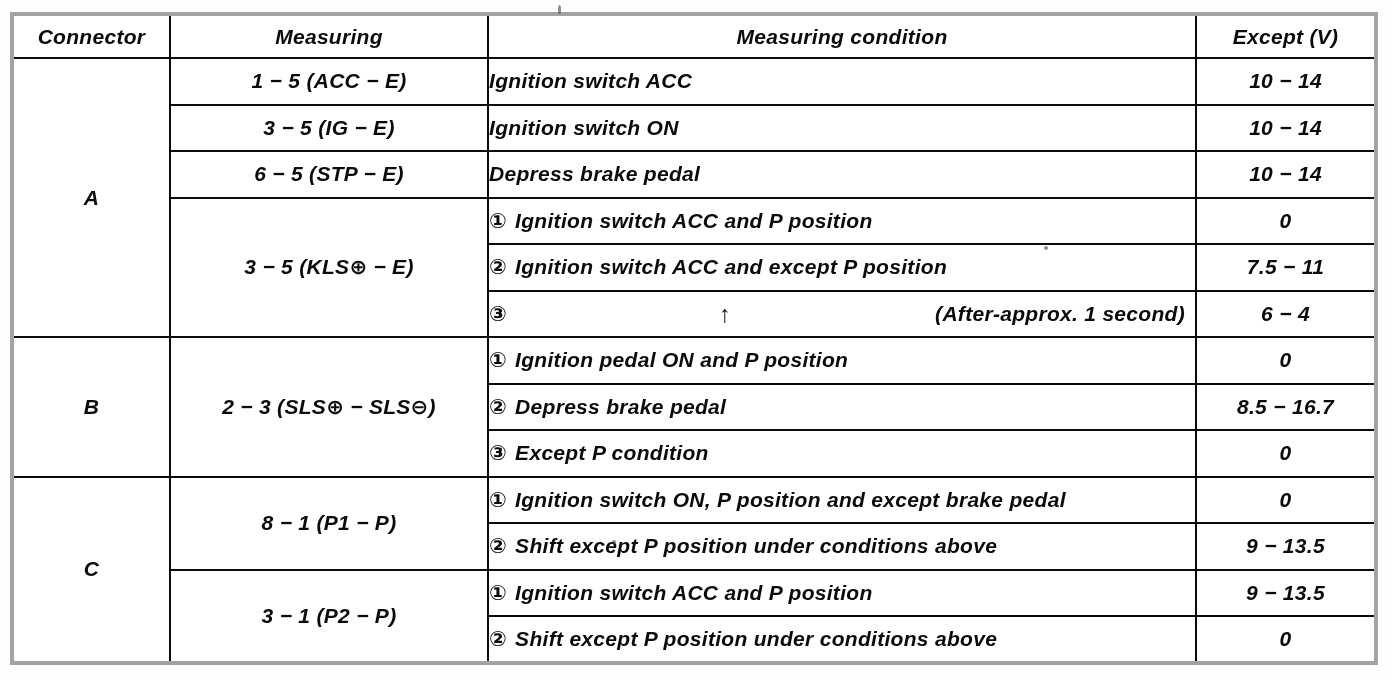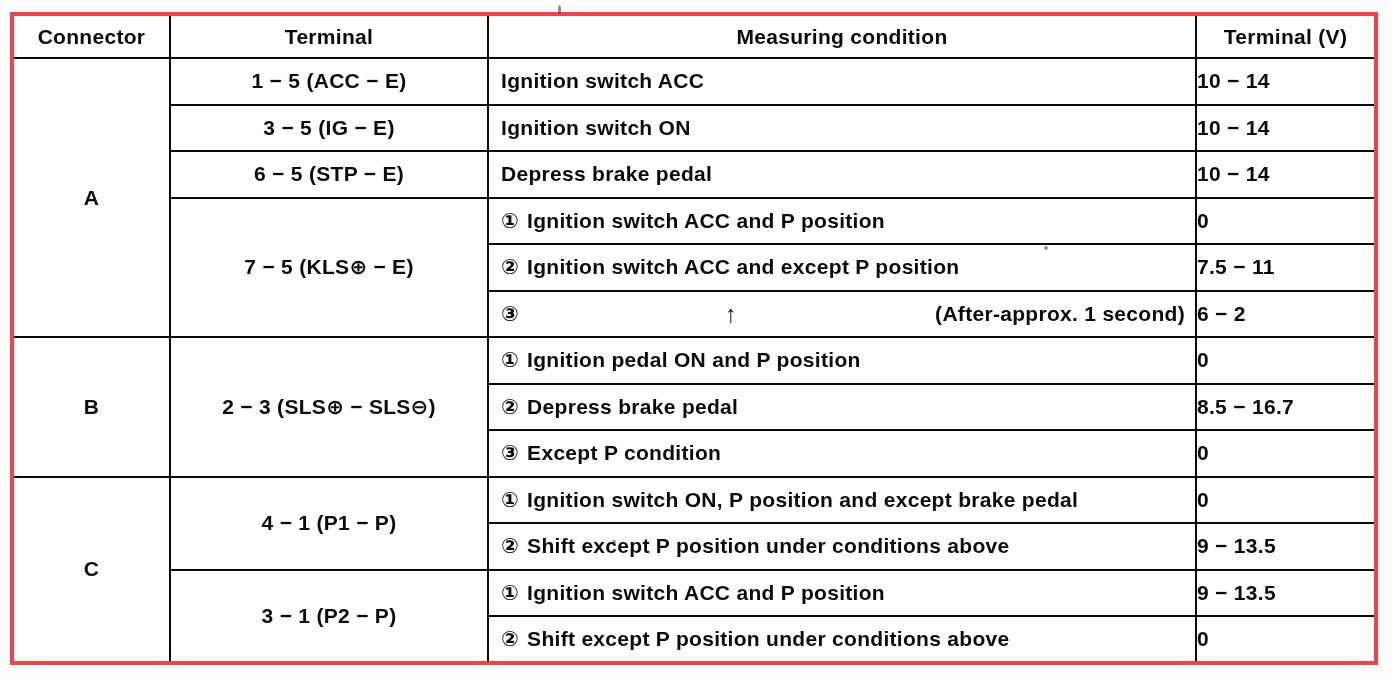--- a/index.html
+++ b/index.html
@@ -28,28 +28,28 @@
   table.spec col.c-voltage   { width: 180px; }
 
   table.spec td, table.spec th {
     border: 2.5px solid #0b0b0b;
     font-weight: bold;
     font-size: 21px;
     letter-spacing: 0.3px;
     vertical-align: middle;
     background: #fff;
   }
-  table.spec { border: 4px solid #ef4444; }
+  table.spec { border: 4px solid #a3a3a3; font-style: italic; }
   table.spec tr.hdr th { height: 44px; text-align: center; font-size: 21px; }
   table.spec tr.row { height: 46.5px; }
 
   td.connector { text-align: center; font-size: 22px; }
   td.terminal  { text-align: center; margin-top: 12px; }
-  td.condition { text-align: left; padding-left: 12px; }
-  td.voltage   { text-align: left; }
+  td.condition { text-align: left; padding-left: 0; }
+  td.voltage   { text-align: center; }
 
   .cond-flex {
     display: flex;
     align-items: center;
     width: 100%;
     padding-right: 10px;
   }
   .cond-flex .marker { flex: 0 0 auto; }
   .cond-flex .arrow  { flex: 1 1 auto; text-align: center; font-size: 24px; }
   .cond-flex .note   { flex: 0 0 auto; text-align: left; }
@@ -64,63 +64,63 @@
   <table class="spec">
     <colgroup>
       <col class="c-connector">
         <col class="c-terminal">
         <col class="c-condition">
         <col class="c-voltage">
     </colgroup>
     <tbody>
         <tr class="hdr">
       <th>Connector</th>
-      <th>Terminal</th>
+      <th>Measuring</th>
       <th>Measuring condition</th>
-      <th>Terminal (V)</th>
+      <th>Except (V)</th>
     </tr>
 
     <tr class="row">
       <td class="connector" rowspan="6">A</td>
       <td class="terminal">1 − 5 (ACC − E)</td>
       <td class="condition">Ignition switch ACC</td>
       <td class="voltage">10 − 14</td>
     </tr>
     <tr class="row">
       <td class="terminal">3 − 5 (IG − E)</td>
       <td class="condition">Ignition switch ON</td>
       <td class="voltage">10 − 14</td>
     </tr>
     <tr class="row">
       <td class="terminal">6 − 5 (STP − E)</td>
       <td class="condition">Depress brake pedal</td>
       <td class="voltage">10 − 14</td>
     </tr>
     <tr class="row">
-      <td class="terminal" rowspan="3">7 − 5 (KLS⊕ − E)</td>
+      <td class="terminal" rowspan="3">3 − 5 (KLS⊕ − E)</td>
       <td class="condition">
         <span class="marker">①</span><span>Ignition switch ACC and P position</span>
       </td>
       <td class="voltage">0</td>
     </tr>
     <tr class="row">
       <td class="condition">
         <span class="marker">②</span><span>Ignition switch ACC and except P position</span>
       </td>
       <td class="voltage">7.5 − 11</td>
     </tr>
     <tr class="row">
       <td class="condition">
         <span class="cond-flex">
           <span class="marker">③</span>
           <span class="arrow">↑</span>
           <span class="note">(After-approx. 1 second)</span>
         </span>
       </td>
-      <td class="voltage">6 − 2</td>
+      <td class="voltage">6 − 4</td>
     </tr>
 
     <tr class="row">
       <td class="connector" rowspan="3">B</td>
       <td class="terminal" rowspan="3">2 − 3 (SLS⊕ − SLS⊖)</td>
       <td class="condition">
         <span class="marker">①</span><span>Ignition pedal ON and P position</span>
       </td>
       <td class="voltage">0</td>
     </tr>
@@ -132,21 +132,21 @@
     </tr>
     <tr class="row">
       <td class="condition">
         <span class="marker">③</span><span>Except P condition</span>
       </td>
       <td class="voltage">0</td>
     </tr>
 
     <tr class="row">
       <td class="connector" rowspan="4">C</td>
-      <td class="terminal" rowspan="2">4 − 1 (P1 − P)</td>
+      <td class="terminal" rowspan="2">8 − 1 (P1 − P)</td>
       <td class="condition">
         <span class="marker">①</span><span>Ignition switch ON, P position and except brake pedal</span>
       </td>
       <td class="voltage">0</td>
     </tr>
     <tr class="row">
       <td class="condition">
         <span class="marker">②</span><span>Shift except P position under conditions above</span>
       </td>
       <td class="voltage">9 − 13.5</td>

